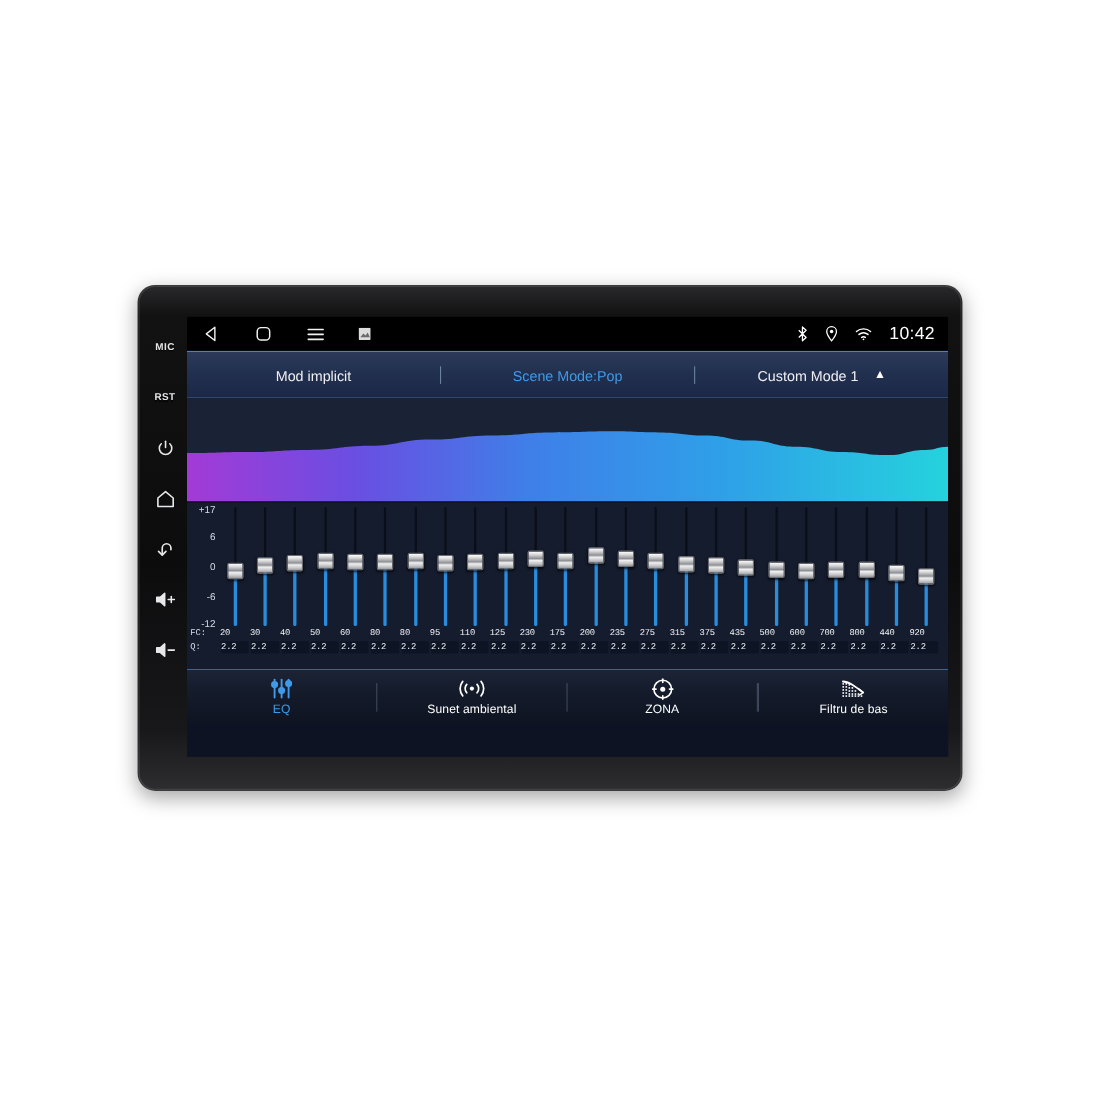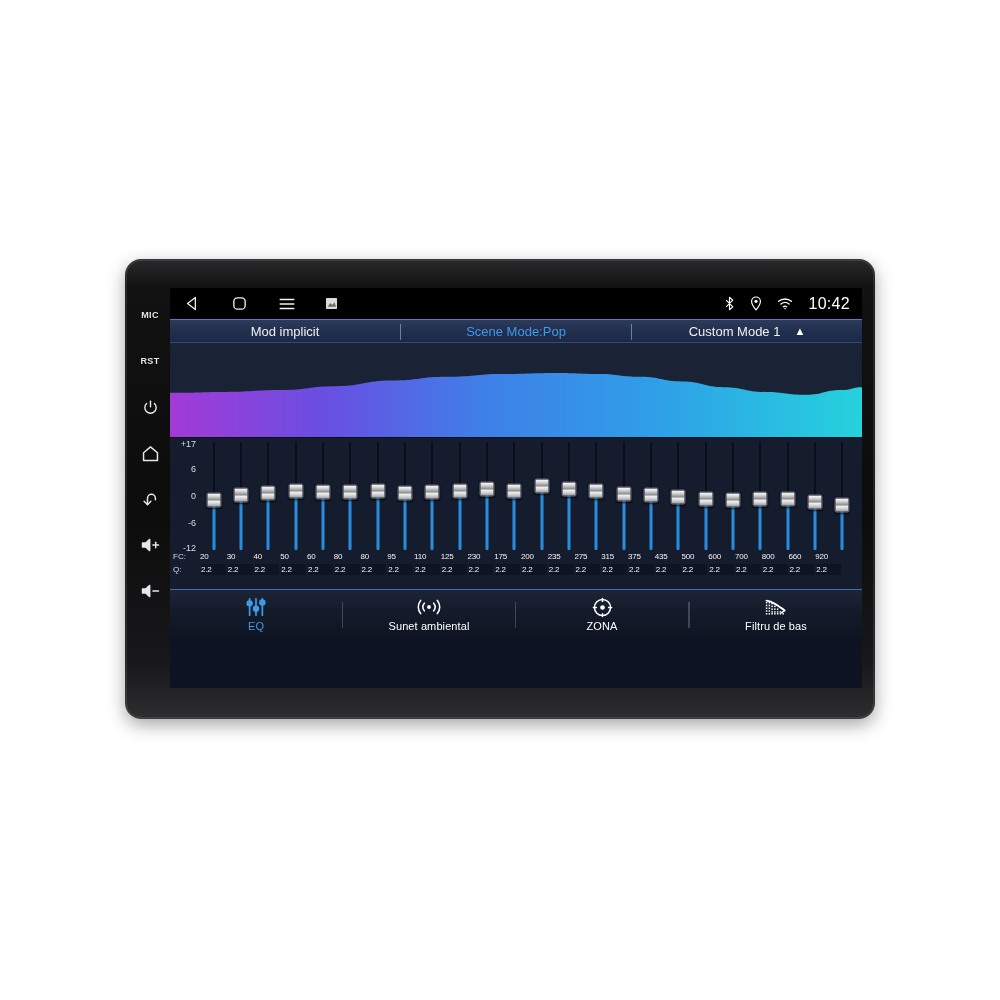--- a/index.html
+++ b/index.html
@@ -102,21 +102,21 @@
   .status-icon { color: #ffffff; display: flex; align-items: center; }
   #status-clock {
     color: #ffffff;
     font-size: 16px;
     letter-spacing: 0.3px;
     font-weight: 400;
   }
 
   
   #mode-bar {
-    height: 24px;
+    height: 43px;
     background: linear-gradient(180deg, #2d3a58 0%, #223050 45%, #1b2747 100%);
     border-top: 1px solid #4a7fd0;
     display: flex;
     align-items: center;
     position: relative;
   }
   #mode-bar::after {
     content: "";
     position: absolute;
     left: 0; right: 0; bottom: 0;
@@ -222,22 +222,23 @@
     height: 15px;
     border-radius: 2px;
     background: linear-gradient(180deg,#fdfdfd 0%,#d9d9d9 20%,#8e9095 48%,#efefef 62%,#c9c9cb 82%,#9a9a9e 100%);
     box-shadow: 0 1px 2px rgba(0,0,0,0.7);
     border: 1px solid #6d6f74;
   }
 
   
   #eq-readout {
     margin-left: 30px;
-    margin-right: 20px;
-    position: relative;
+    margin-right: 8px;
+    position: relative;
+    font-family: Liberation Mono, monospace;
   }
   .readout-row {
     display: flex;
     height: 13px;
     align-items: center;
   }
   .readout-label {
     position: absolute;
     left: -29px;
     font-size: 8px;
@@ -577,21 +578,21 @@
             <span class="readout-cell">200</span>
             <span class="readout-cell">235</span>
             <span class="readout-cell">275</span>
             <span class="readout-cell">315</span>
             <span class="readout-cell">375</span>
             <span class="readout-cell">435</span>
             <span class="readout-cell">500</span>
             <span class="readout-cell">600</span>
             <span class="readout-cell">700</span>
             <span class="readout-cell">800</span>
-            <span class="readout-cell">660</span>
+            <span class="readout-cell">440</span>
             <span class="readout-cell">920</span>
           </div>
         <div class="readout-row q-row">
           <span class="readout-label">Q:</span>
         <span class="readout-cell">2.2</span>
             <span class="readout-cell">2.2</span>
             <span class="readout-cell">2.2</span>
             <span class="readout-cell">2.2</span>
             <span class="readout-cell">2.2</span>
             <span class="readout-cell">2.2</span>

